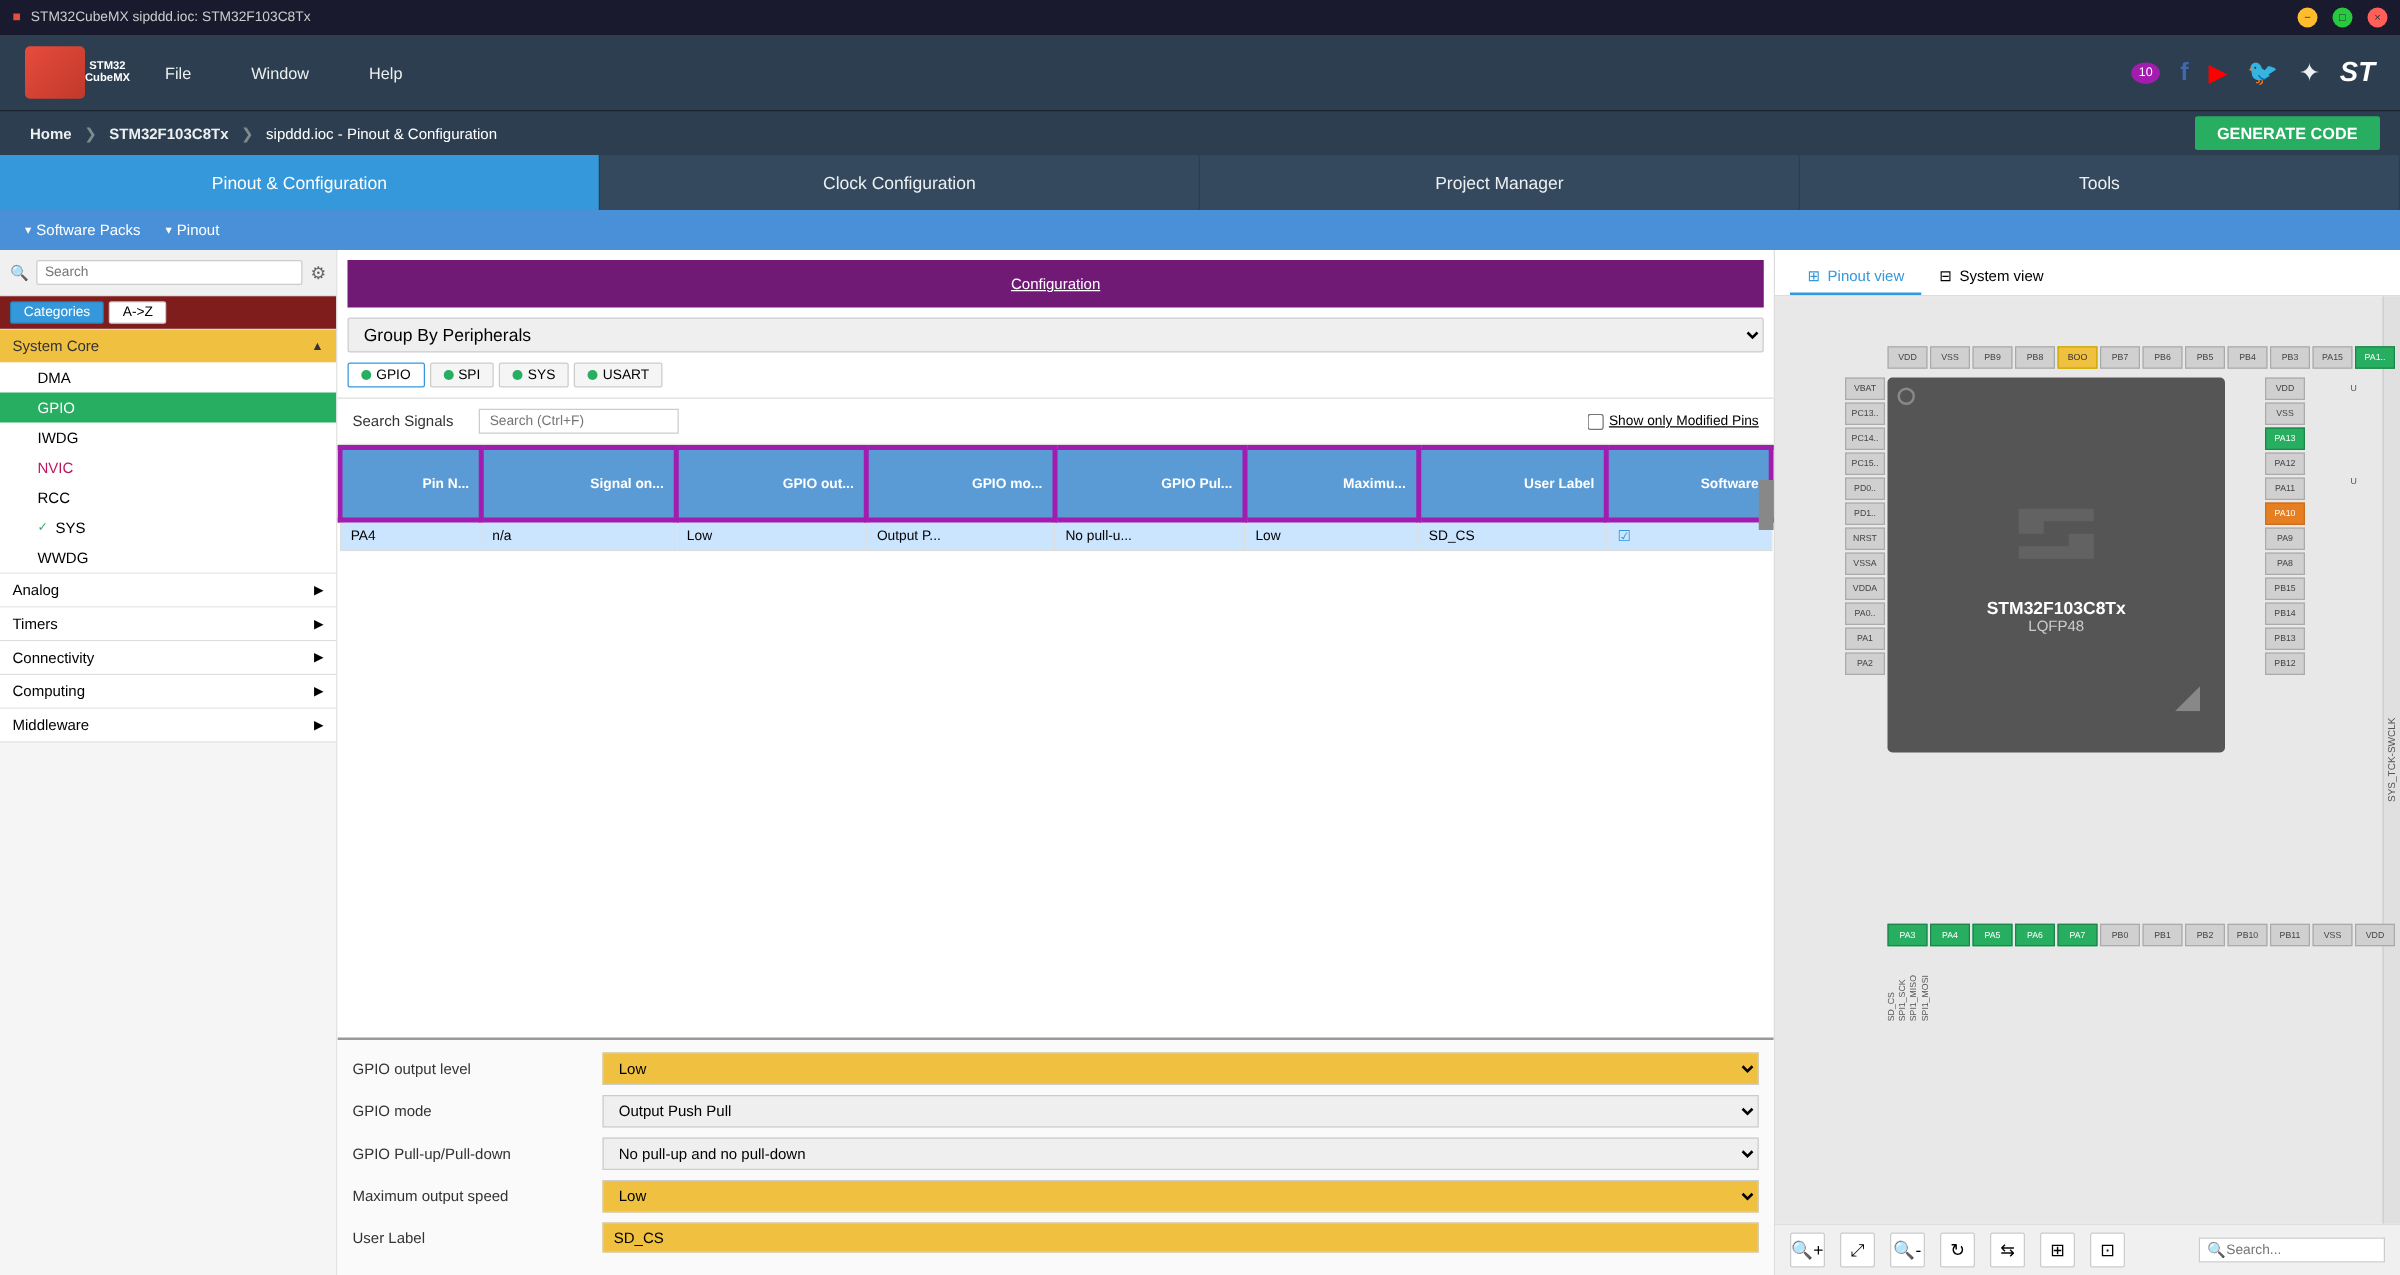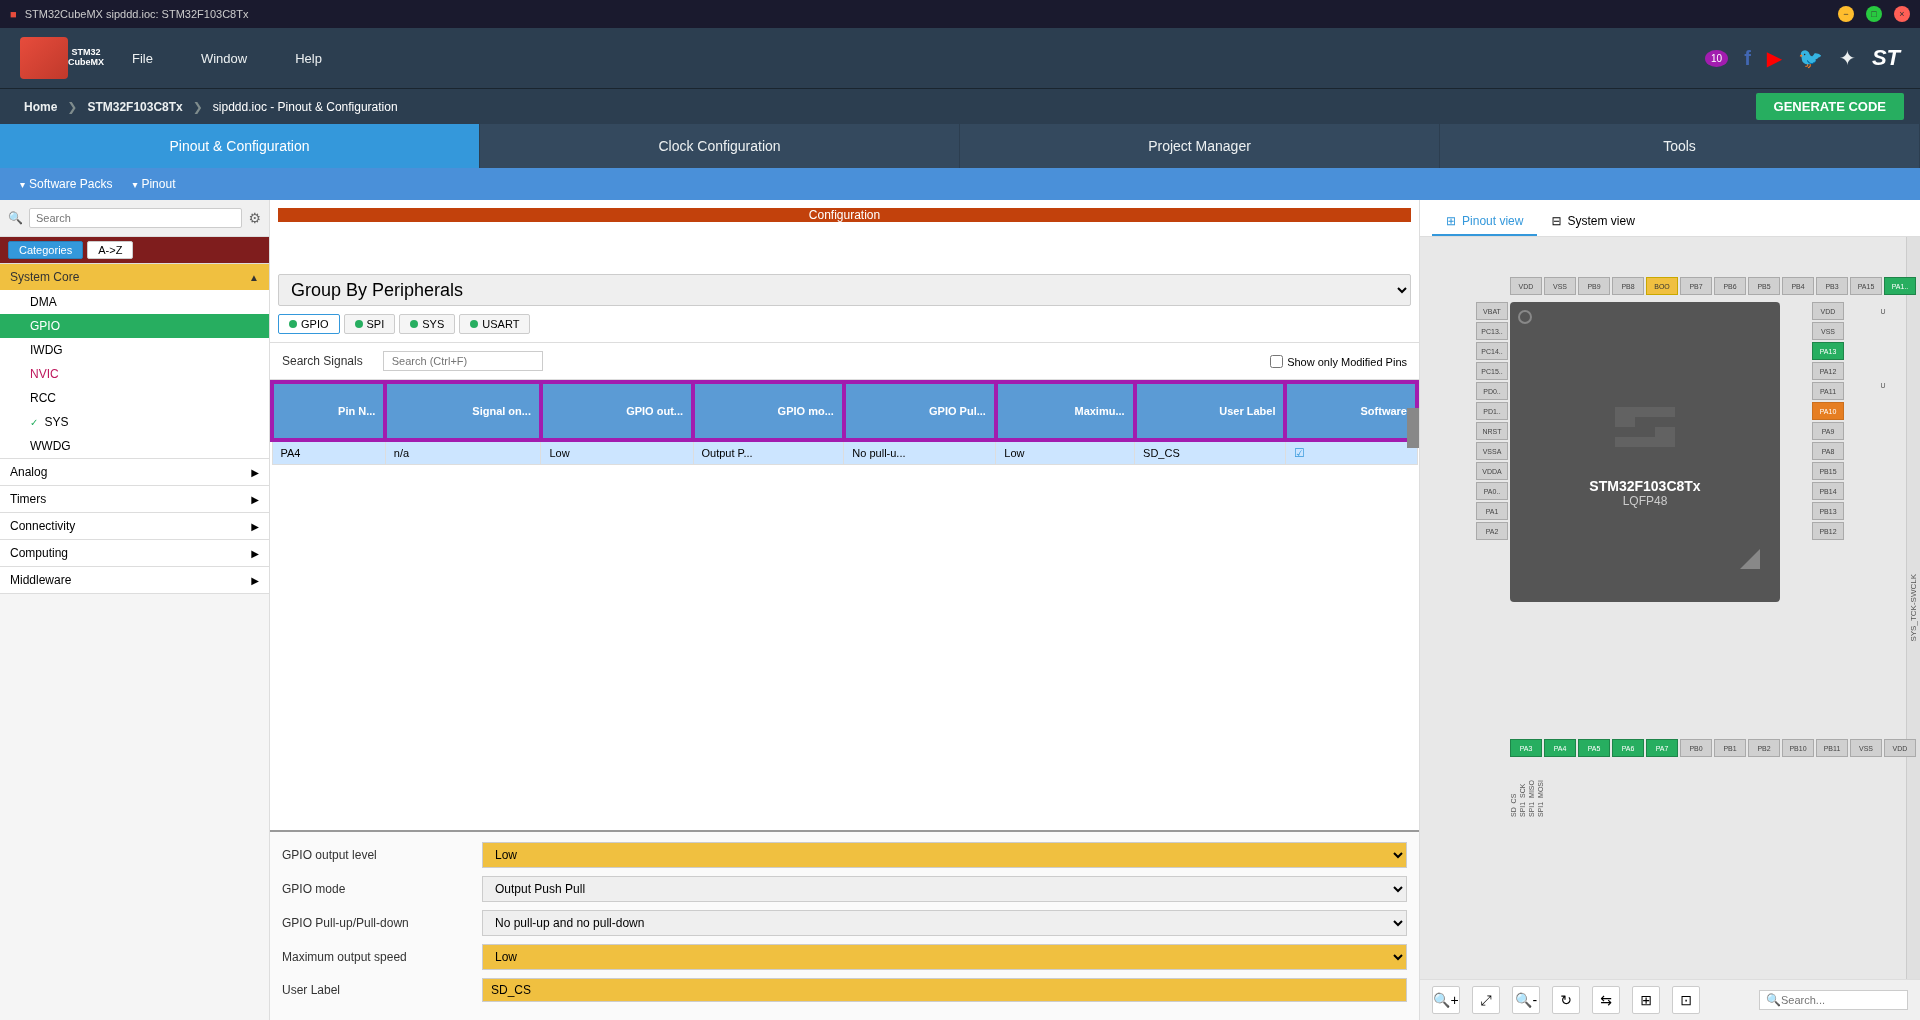--- a/index.html
+++ b/index.html
@@ -218,34 +218,34 @@
       background: #555;
       color: white;
       padding: 8px 12px;
       font-size: 13px;
     }
     #config-section {
       padding: 8px;
       border-bottom: 1px solid #ddd;
     }
     #config-label {
-      background: #c2410c;
+      background: #701a75;
       color: white;
-      padding: 0 12px;
+      padding: 12px 12px;
       font-size: 12px;
       text-align: center;
       margin-bottom: 8px;
+      text-decoration: underline;
     }
     #group-select {
       width: 100%;
       padding: 4px 8px;
-      font-size: 18px;
+      font-size: 14px;
       border: 1px solid #ccc;
       border-radius: 2px;
-      margin-top: 44px;
     }
     #peripheral-tabs {
       display: flex;
       gap: 4px;
       margin-top: 8px;
       flex-wrap: wrap;
     }
     .ptab {
       display: flex; align-items: center; gap: 4px;
       padding: 3px 10px;
@@ -265,21 +265,21 @@
       gap: 20px;
       border-bottom: 1px solid #ddd;
     }
     #signal-search-label { font-size: 12px; color: #333; }
     #signal-search-input {
       padding: 3px 8px;
       border: 1px solid #ccc;
       font-size: 11px;
       width: 160px;
     }
-    .show-modified { display: flex; align-items: flex-end; gap: 4px; font-size: 11px; margin-left: auto; }
+    .show-modified { display: flex; align-items: center; gap: 4px; font-size: 11px; margin-left: auto; text-decoration: underline; }
 
     #gpio-table { width: 100%; border-collapse: collapse; font-size: 11px; }
     #gpio-table th {
       background: #5b9bd5;
       color: white;
       padding: 21px 8px;
       text-align: right;
       border: 4px solid #a21caf;
       font-size: 11px;
     }

